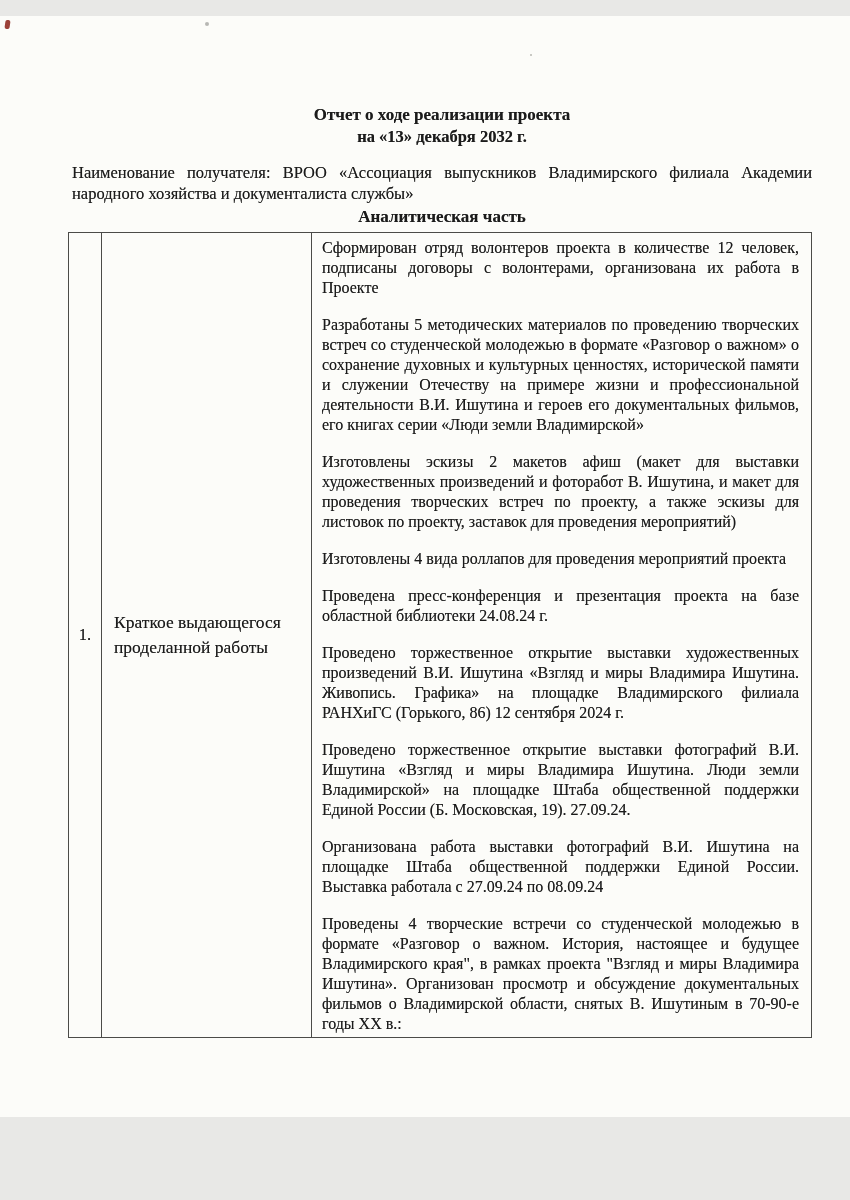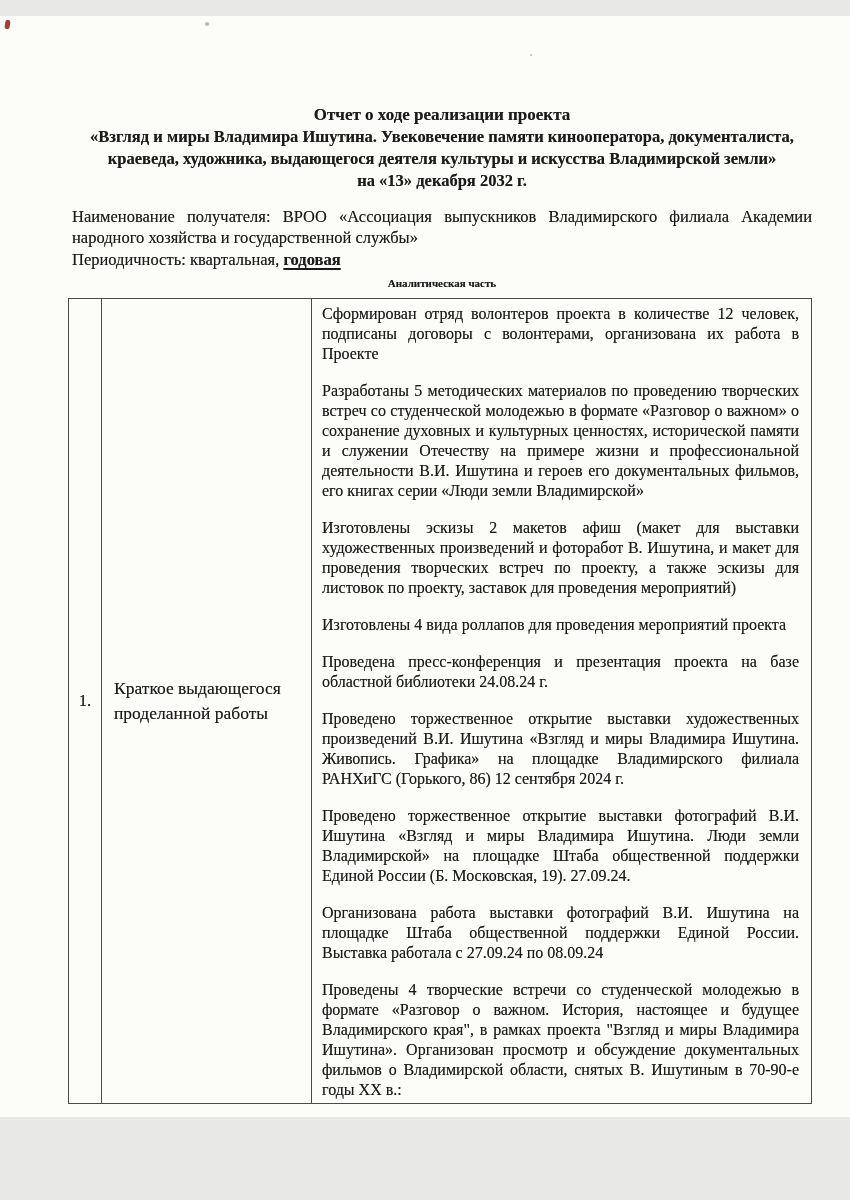--- a/index.html
+++ b/index.html
@@ -61,21 +61,21 @@
     font-size: 16.5px;
     line-height: 21px;
   }
   .periodicity-value {
     font-weight: bold;
     text-decoration: underline;
     text-decoration-thickness: 2px;
     text-underline-offset: 3px;
   }
   .section-title {
-    font-size: 11px;
+    font-size: 17px;
     line-height: 22px;
     margin-top: 2px;
   }
 
   .report-table {
     margin-left: 68px;
     margin-top: 4px;
     width: 744px;
     border-collapse: collapse;
     table-layout: fixed;
@@ -121,26 +121,24 @@
 
 <div class="sheet" style="background: rgb(252, 252, 249); color: rgb(27, 27, 27);">
 
   <div class="corner-mark" style="background: rgb(139, 32, 22);"></div>
   <div class="speck s1"></div>
   <div class="speck s2"></div>
   <div class="speck s3"></div>
 
   <div class="header-block">
     <div class="title-line bold center">Отчет о ходе реализации проекта</div>
-    <div class="subtitle-line bold center">«Взгляд и миры Владимира Ишутина. Увековечение памяти кинооператора, документалиста, краеведа, художника, выдающегося деятеля культуры и искусства Владимирской земли»</div>
     <div class="date-line bold center">на «13» декабря 2032 г.</div>
 
-    <p class="recipient-line">Наименование получателя: ВРОО «Ассоциация выпускников Владимирского филиала Академии народного хозяйства и государственной службы»</p>
+    <p class="recipient-line">Наименование получателя: ВРОО «Ассоциация выпускников Владимирского филиала Академии народного хозяйства и документалиста службы»</p>
 
-    <p class="periodicity-line"><span>Периодичность: квартальная, </span><span class="periodicity-value">годовая</span></p>
 
     <div class="section-title bold center">Аналитическая часть</div>
   </div>
 
   <table class="report-table">
     <tbody>
       <tr>
         <td class="cell-number">1.</td>
         <td class="cell-label">Краткое выдающегося проделанной работы</td>
         <td class="cell-content">

